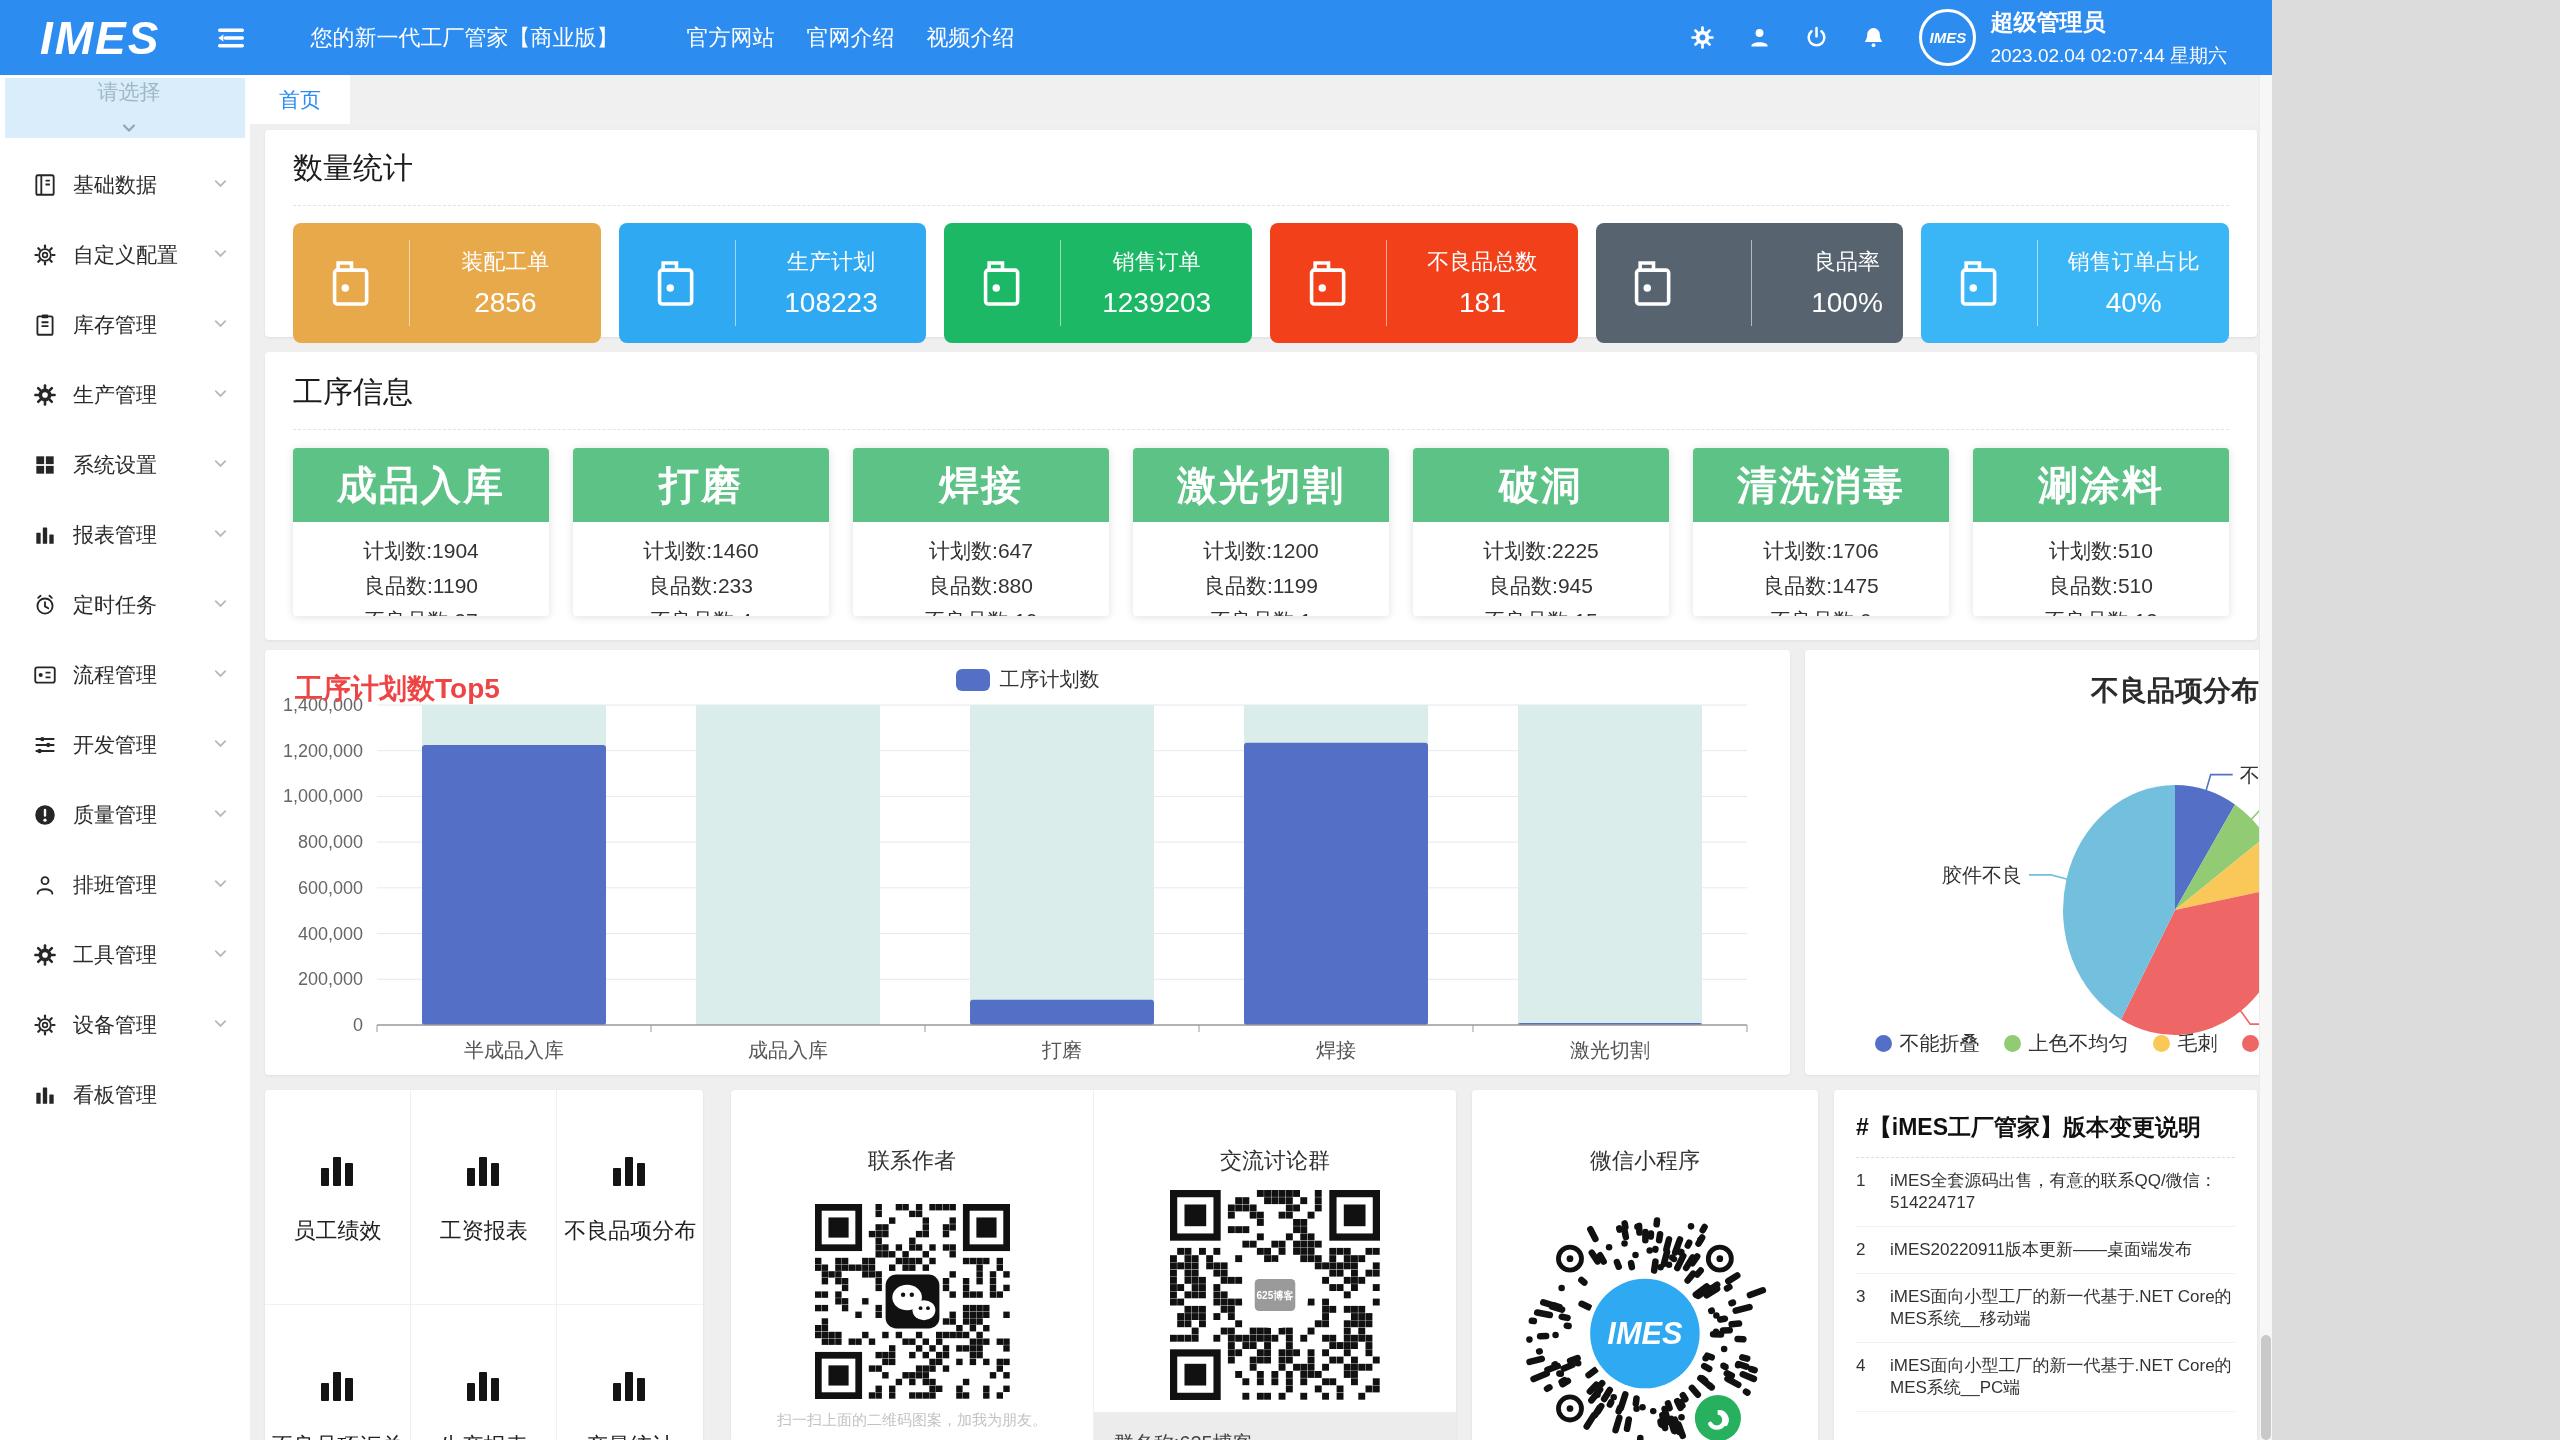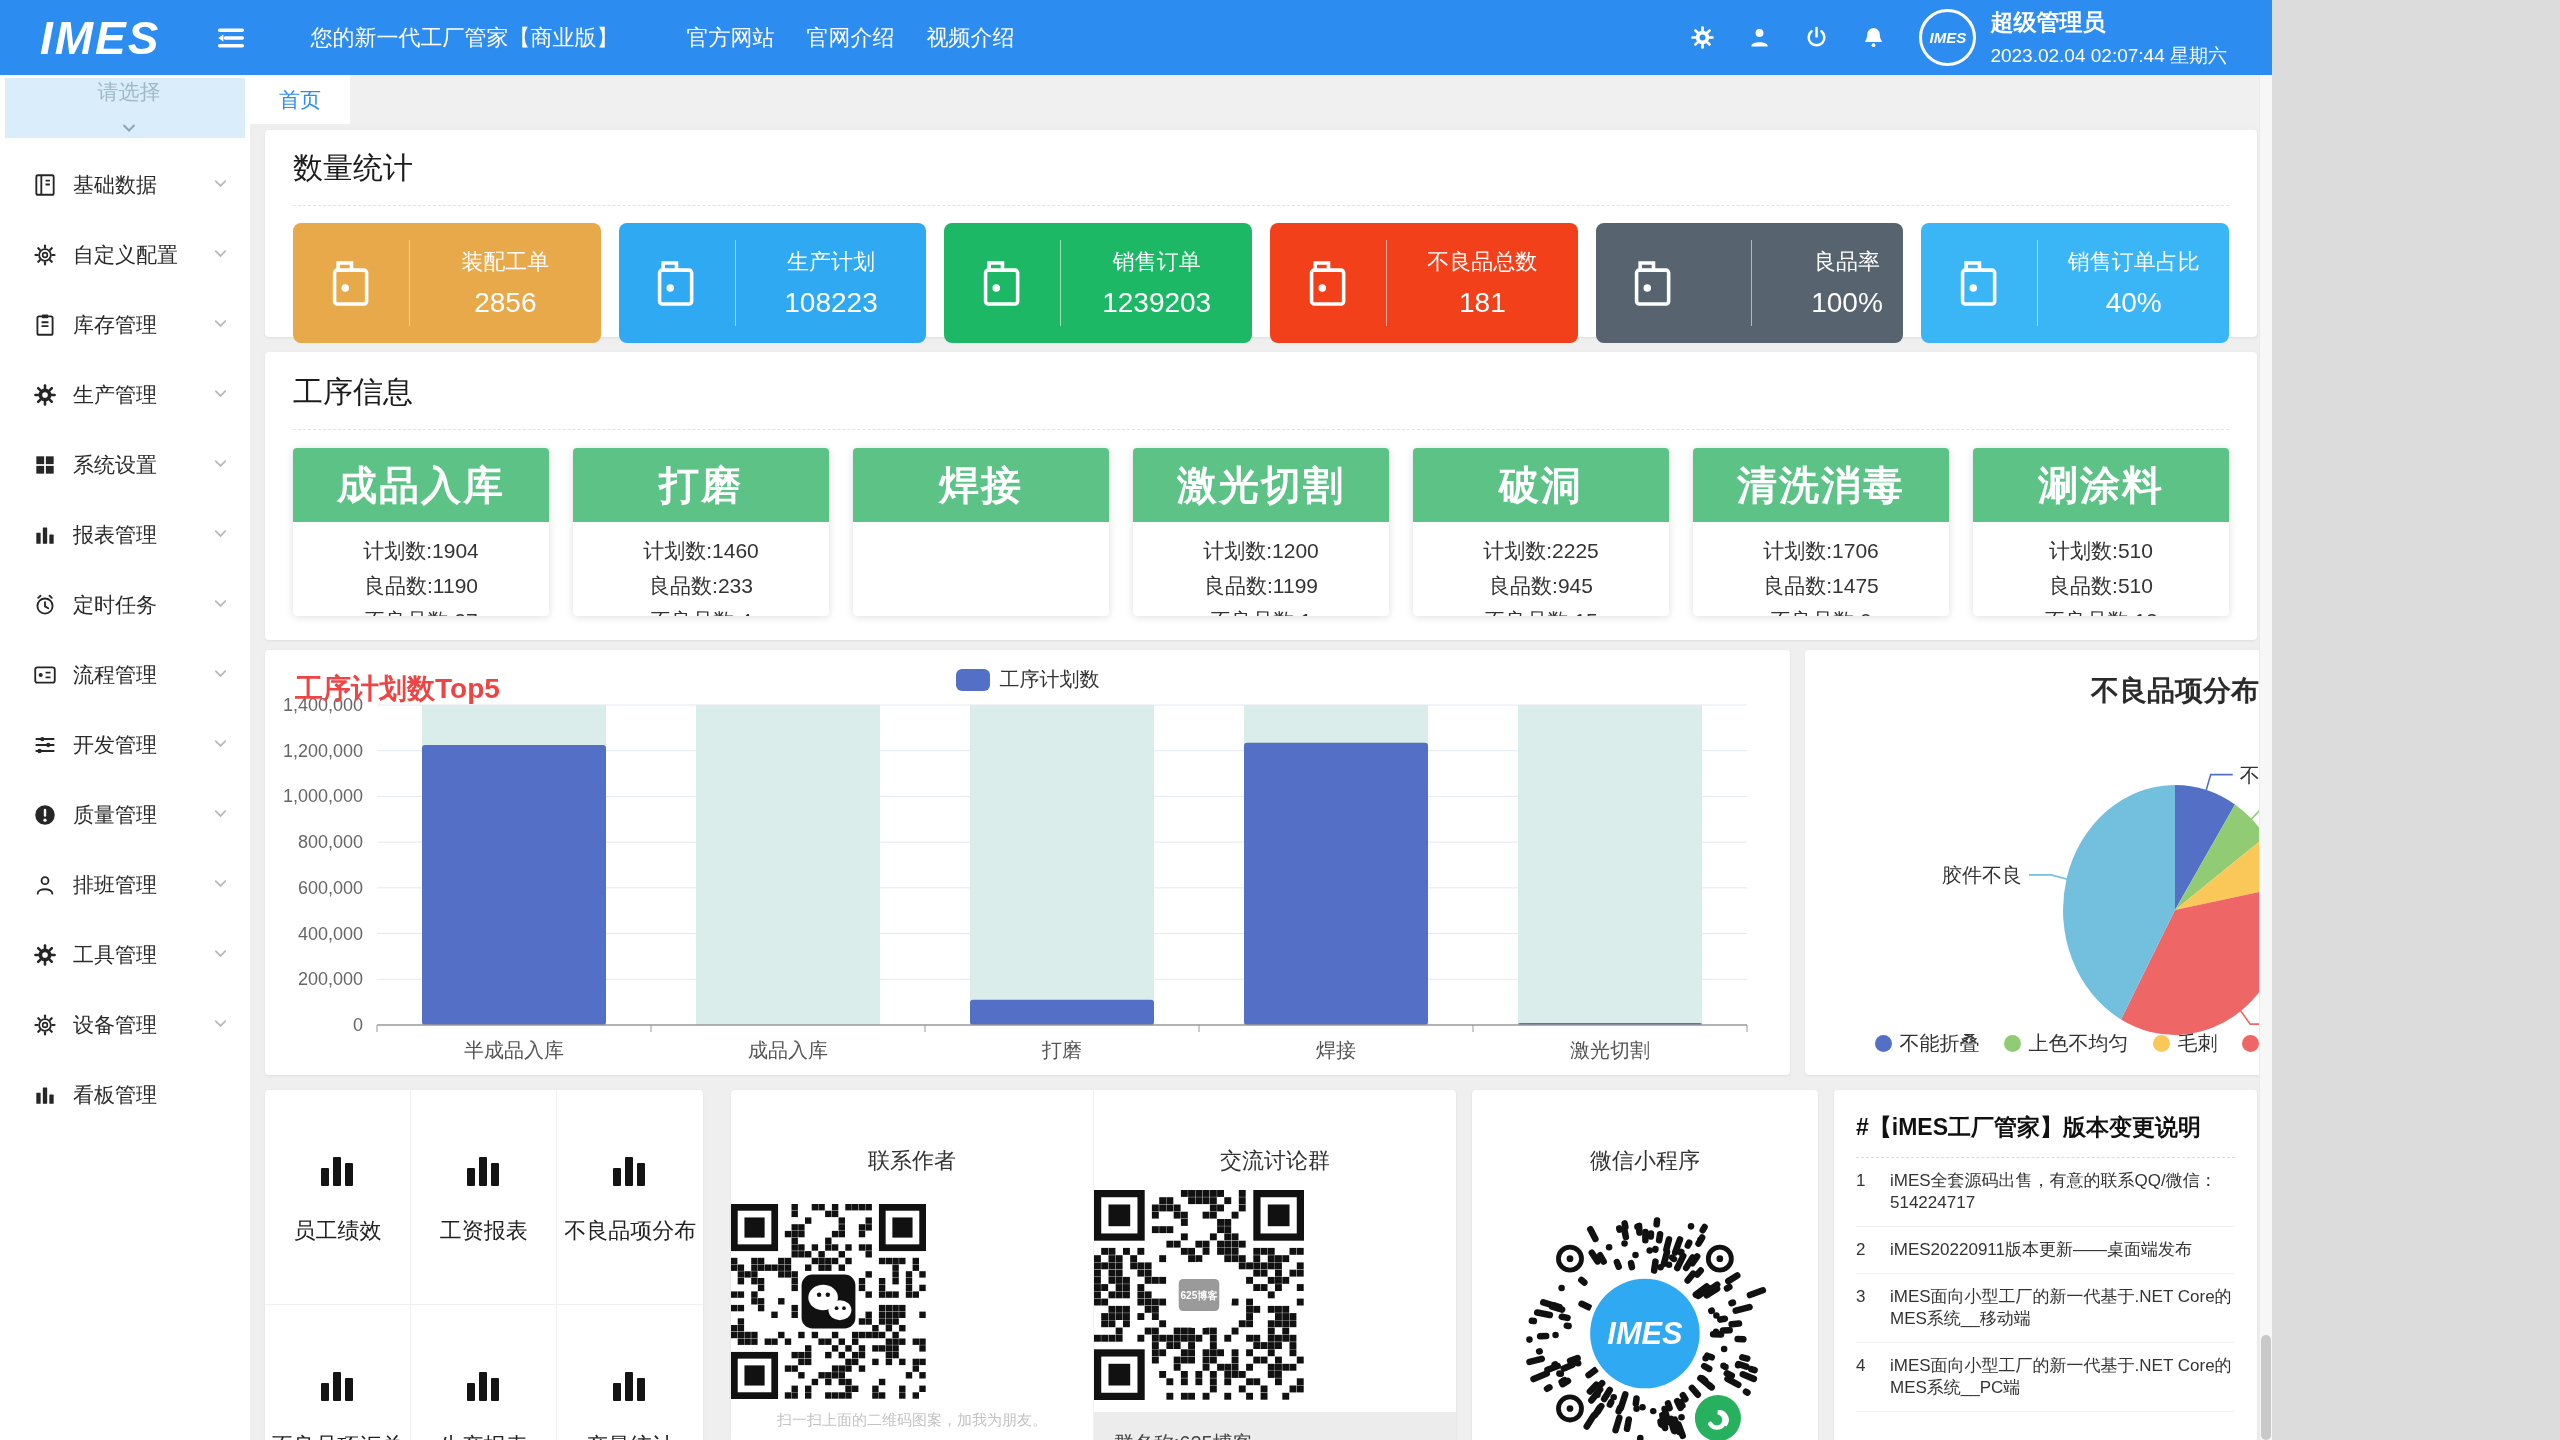--- a/index.html
+++ b/index.html
@@ -69,21 +69,21 @@
   .bottom-row{display:flex;margin-top:15px;height:352px;align-items:stretch;}
   .shortcut-card{width:502px;display:grid;grid-template-columns:repeat(3,1fr);grid-auto-rows:215px;overflow:hidden;}
   .sc-cell{border-right:1px solid #f0f0f0;border-bottom:1px solid #f0f0f0;display:flex;flex-direction:column;align-items:center;cursor:pointer;}
   .sc-cell:nth-child(3n){border-right:none;}
   .sc-ic{margin-top:58px;}
   .sc-lb{margin-top:20px;font-size:22px;color:#222;}
   .contact-card{width:830px;margin-left:28px;display:flex;overflow:hidden;}
   .half{width:50%;position:relative;}
   .half + .half{border-left:1px solid #f0f0f0;}
   .qr-title{text-align:center;margin-top:56px;font-size:22px;color:#333;}
-  .qr-wrap{display:flex;justify-content:flex-start;}
+  .qr-wrap{display:flex;justify-content:center;}
   .qr-caption{text-align:center;margin-top:12px;font-size:15px;color:#c3c3c3;}
   .group-box{margin:12px auto 0;width:330px;background:#ececec;padding:14px 20px;font-size:20px;color:#444;line-height:34px;}
   .mini-card{width:396px;margin-left:16px;overflow:hidden;}
   .changelog-card{width:478px;margin-left:16px;padding:16px 22px;overflow:hidden;}
   .cl-title{font-size:23px;font-weight:700;color:#111;padding:6px 0 14px;border-bottom:1px dashed #ddd;}
   .cl-row{display:flex;padding:12px 0;border-bottom:1px solid #f2f2f2;font-size:17px;color:#333;line-height:22px;}
   .cl-num{width:34px;flex:none;}
   
   .pgsb{position:absolute;right:0;top:75px;bottom:0;width:12px;background:#f7f7f7;border-left:1px solid #ebebeb;}
   .pgsb .thumb{position:absolute;left:1px;right:1px;top:1260px;height:105px;background:#c9c9c9;border-radius:6px;cursor:pointer;}
@@ -512,20 +512,25 @@
             <div class="proc-item">
               <div class="proc-head" style="background:#5CC286">打磨</div>
               <div class="proc-body">
                 <div>计划数:1460</div>
                 <div>良品数:233</div>
                 <div>不良品数:4</div>
               </div>
             </div>
             <div class="proc-item">
               <div class="proc-head" style="background:#5CC286">焊接</div>
+              <div class="proc-body">
+                <div>计划数:647</div>
+                <div>良品数:880</div>
+                <div>不良品数:19</div>
+              </div>
             </div>
             <div class="proc-item">
               <div class="proc-head" style="background:#5CC286">激光切割</div>
               <div class="proc-body">
                 <div>计划数:1200</div>
                 <div>良品数:1199</div>
                 <div>不良品数:1</div>
               </div>
             </div>
             <div class="proc-item">

